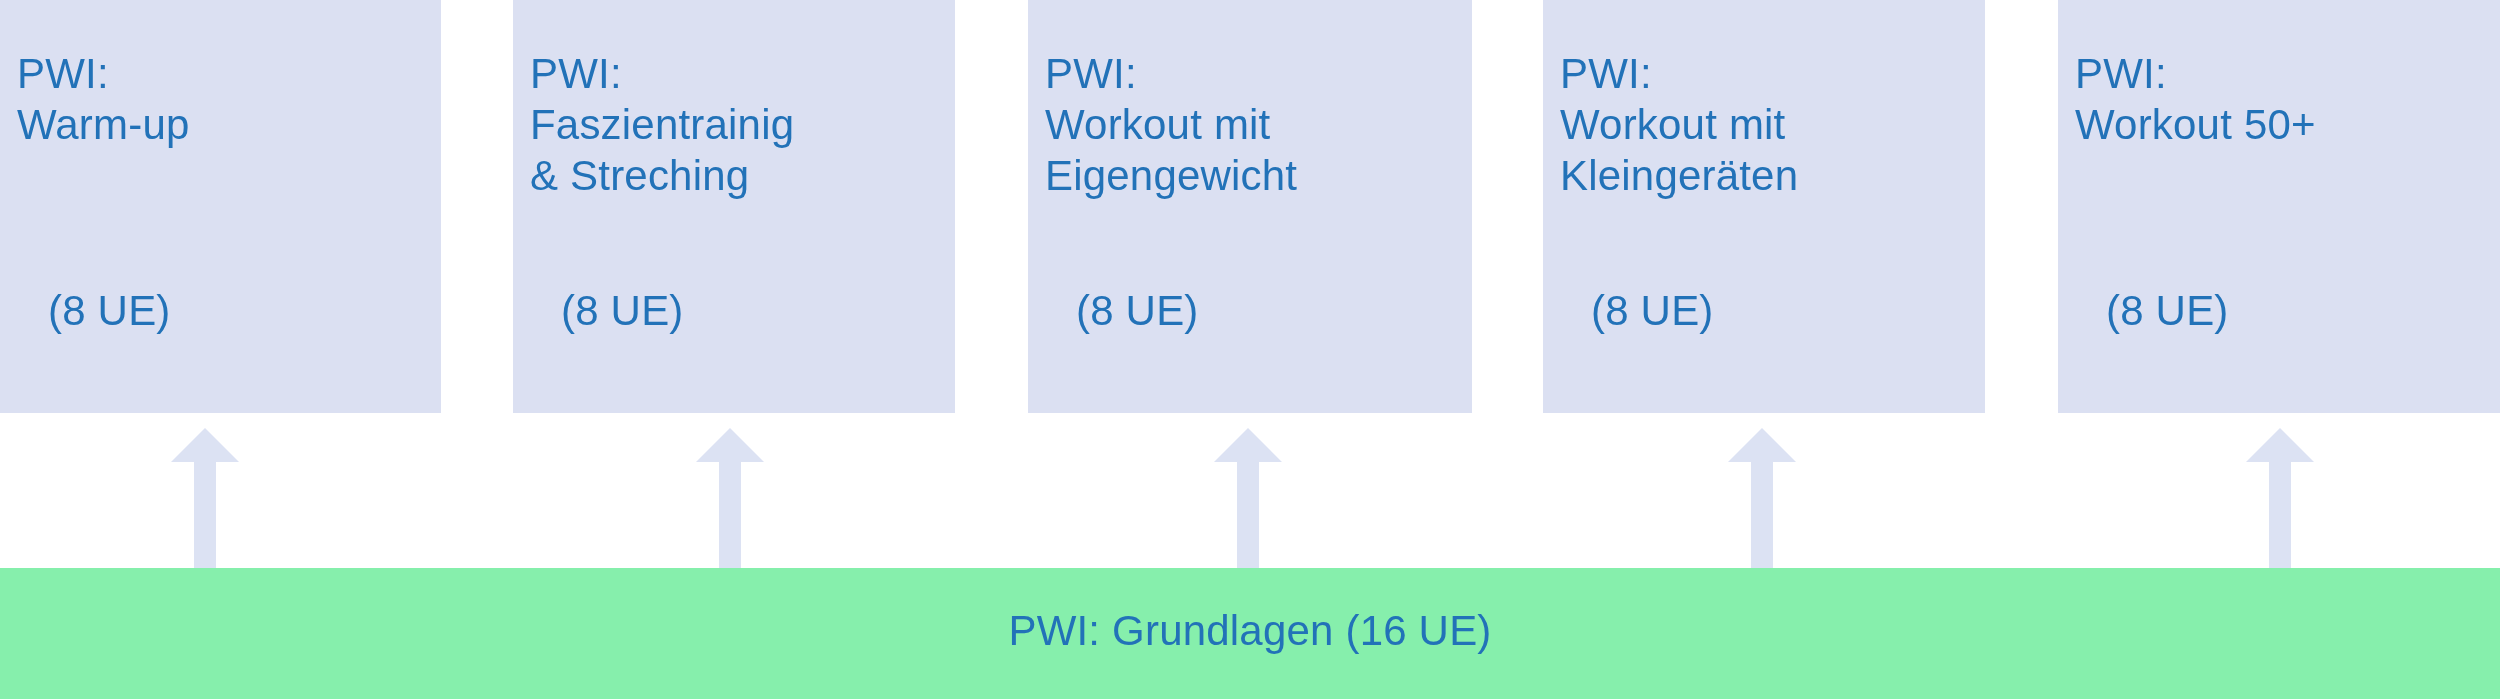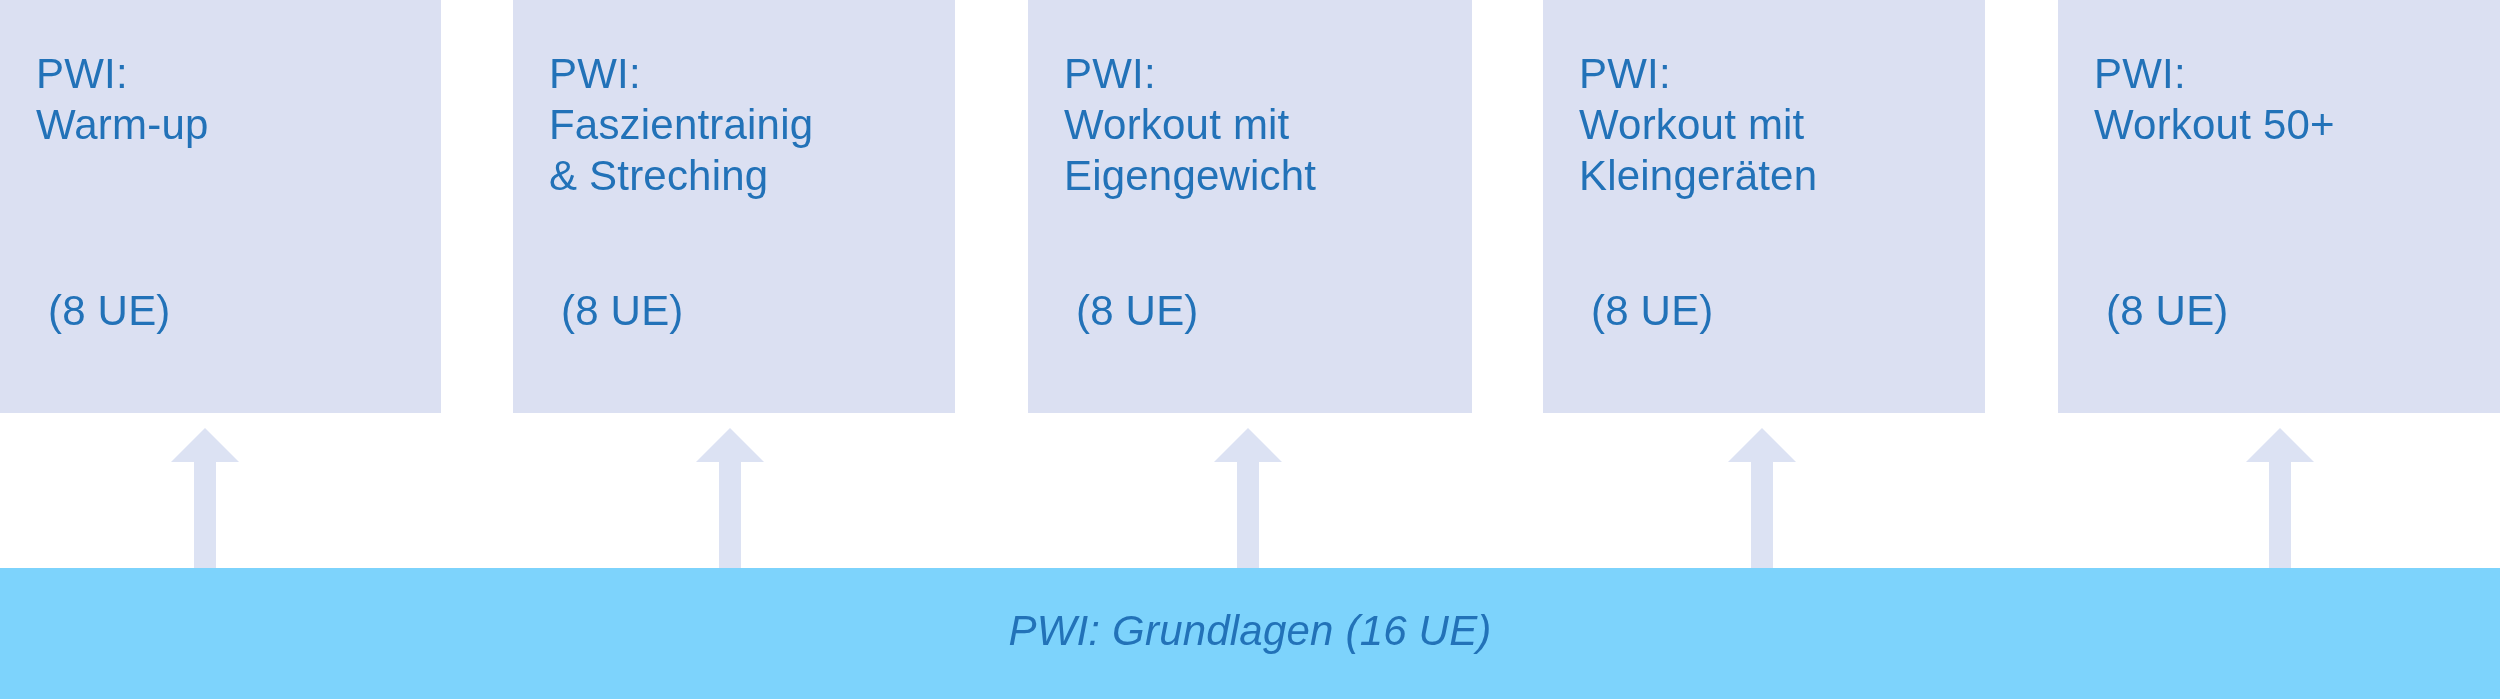--- a/index.html
+++ b/index.html
@@ -18,21 +18,21 @@
     background: #ffffff;
     overflow: hidden;
   }
   
   .module-box {
     position: absolute;
     top: 0;
     height: 413px;
     background: #dbe0f2;
     box-sizing: border-box;
-    padding-left: 36px;
+    padding-left: 17px;
     padding-top: 48px;
   }
   .module-title {
     color: #2272b8;
     font-size: 42px;
     line-height: 1.22;
     font-weight: 400;
     letter-spacing: 0.2px;
     white-space: pre-line;
   }
@@ -139,17 +139,17 @@
     <svg viewBox="0 0 68 142" xmlns="http://www.w3.org/2000/svg" aria-hidden="true">
       <polygon points="34,0 68,34 45,34 45,142 23,142 23,34 0,34" fill="#dce2f3"></polygon>
     </svg>
   </div>
   <div class="arrow" style="left: 2246px;">
     <svg viewBox="0 0 68 142" xmlns="http://www.w3.org/2000/svg" aria-hidden="true">
       <polygon points="34,0 68,34 45,34 45,142 23,142 23,34 0,34" fill="#dce2f3"></polygon>
     </svg>
   </div>
 
-  <div class="base-bar" style="background: #7dd3fc; font-style: italic;">
+  <div class="base-bar" style="background: #86efac;">
     <div class="base-bar-label" style="color: rgb(34, 114, 184);">PWI: Grundlagen (16 UE)</div>
   </div>
 
 </div>
 
 </body></html>

